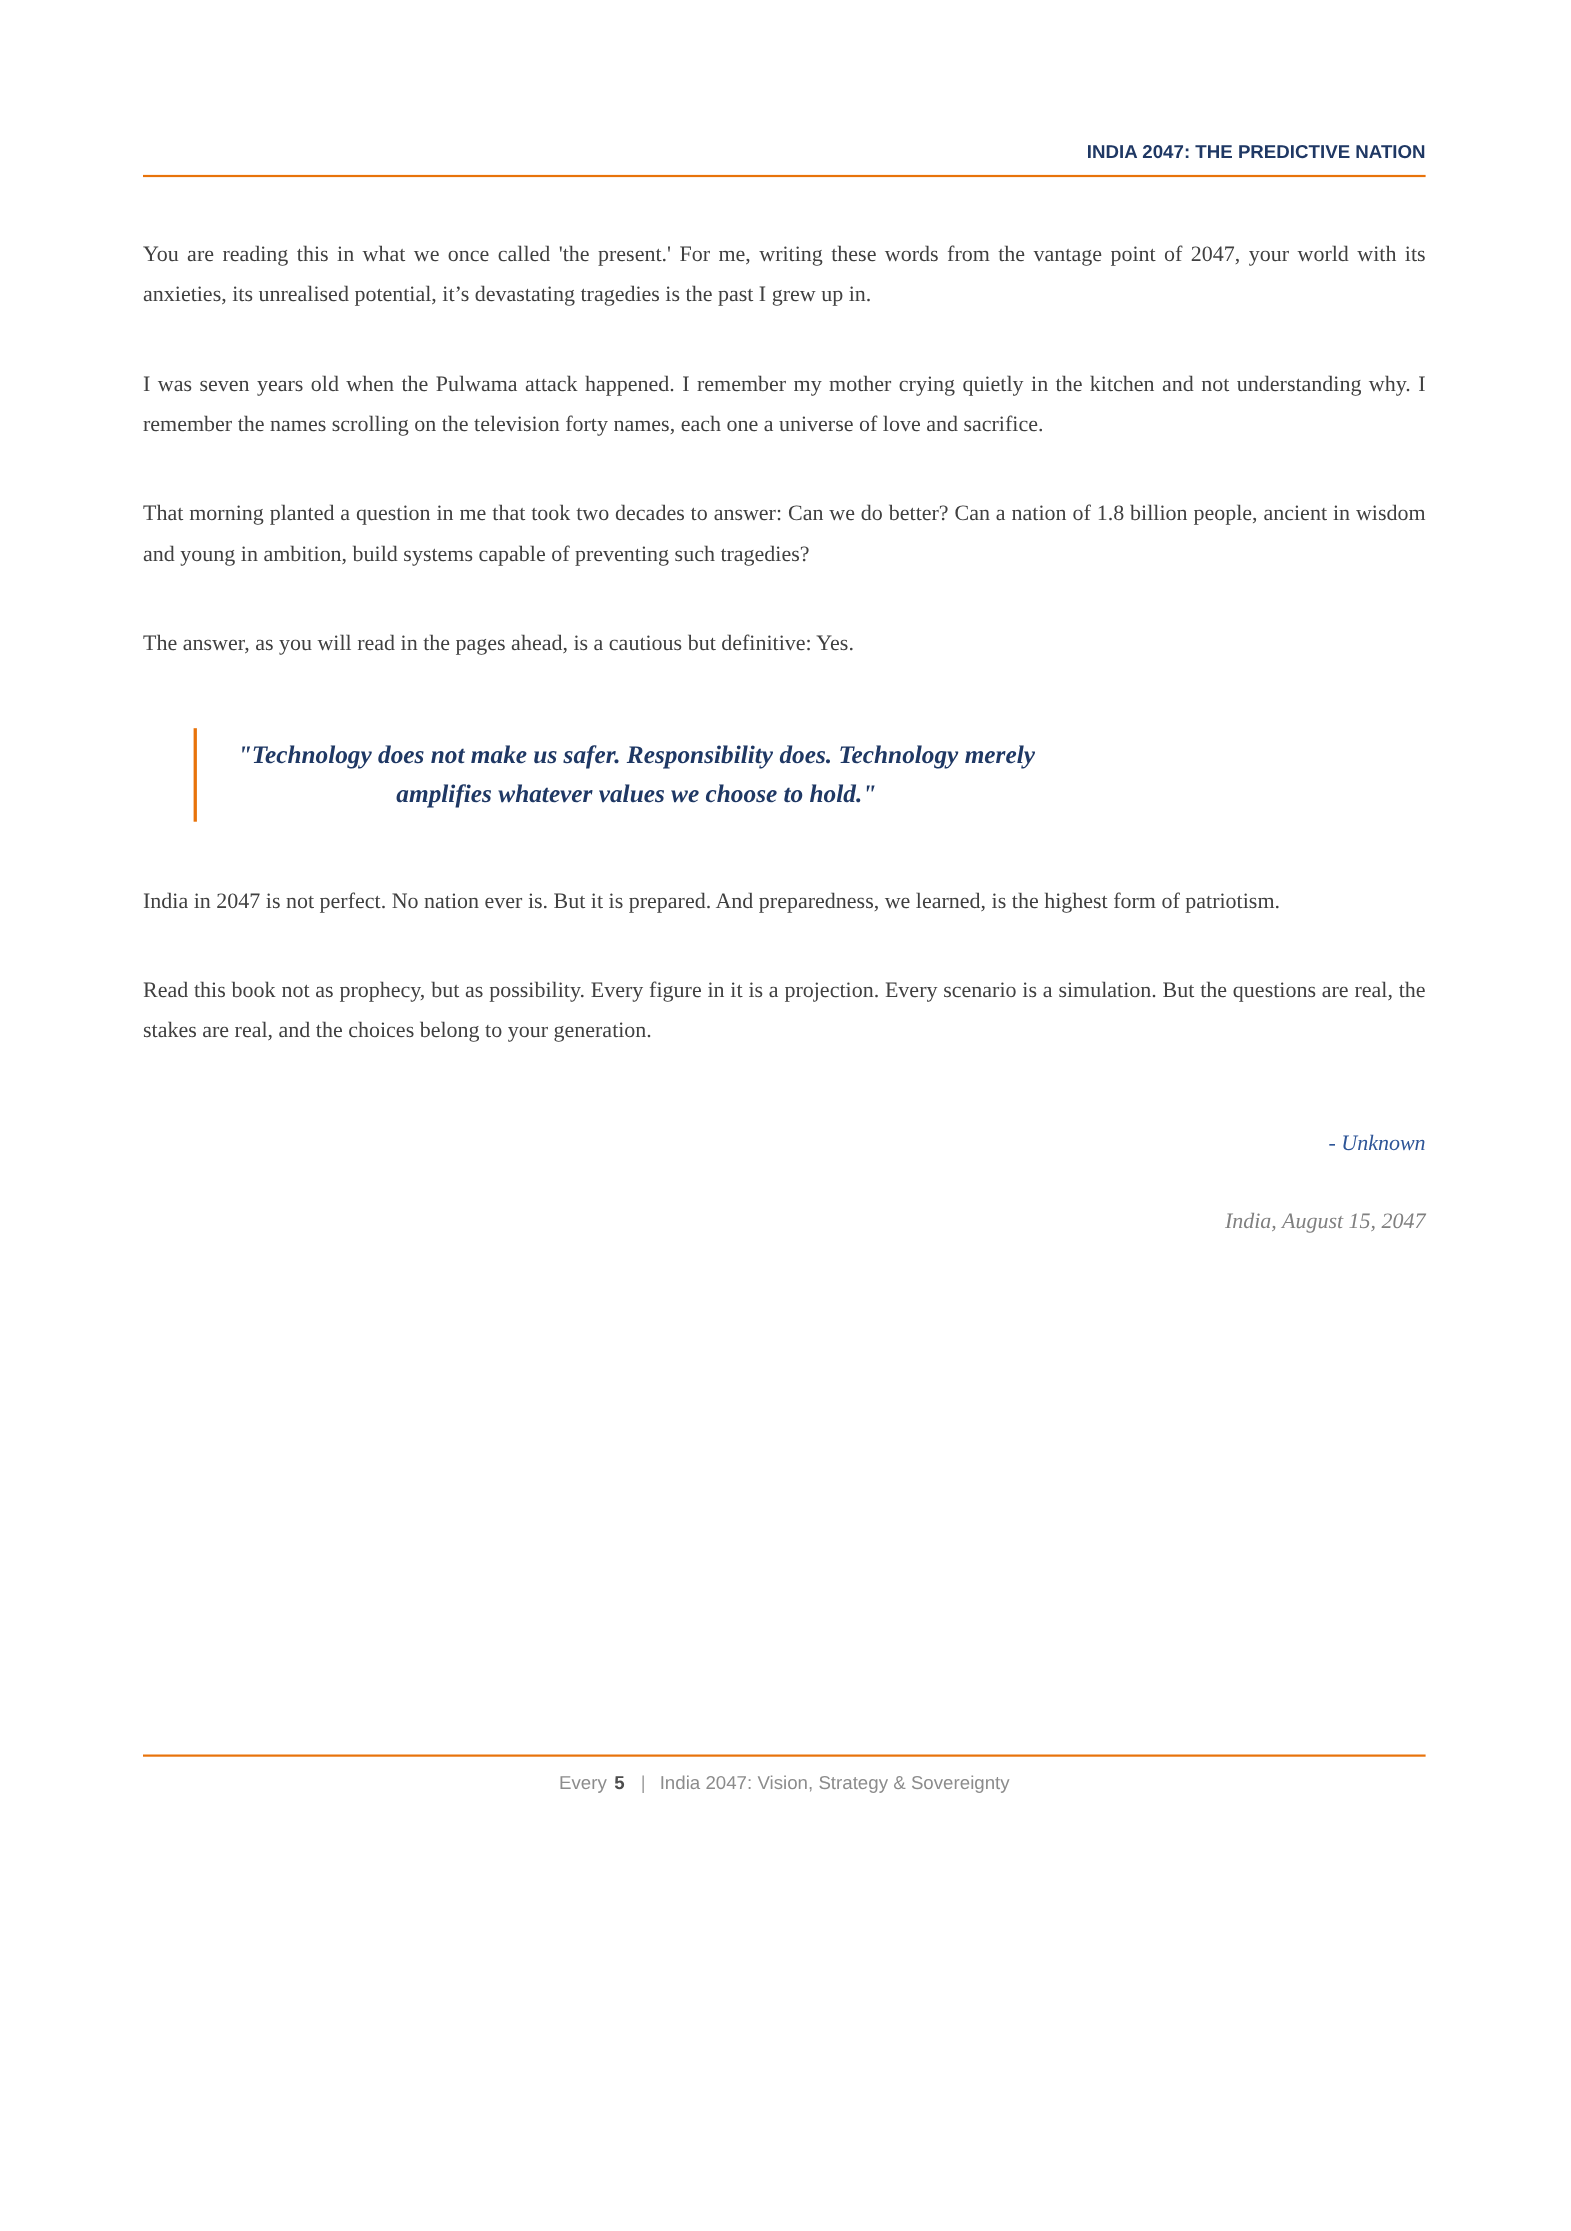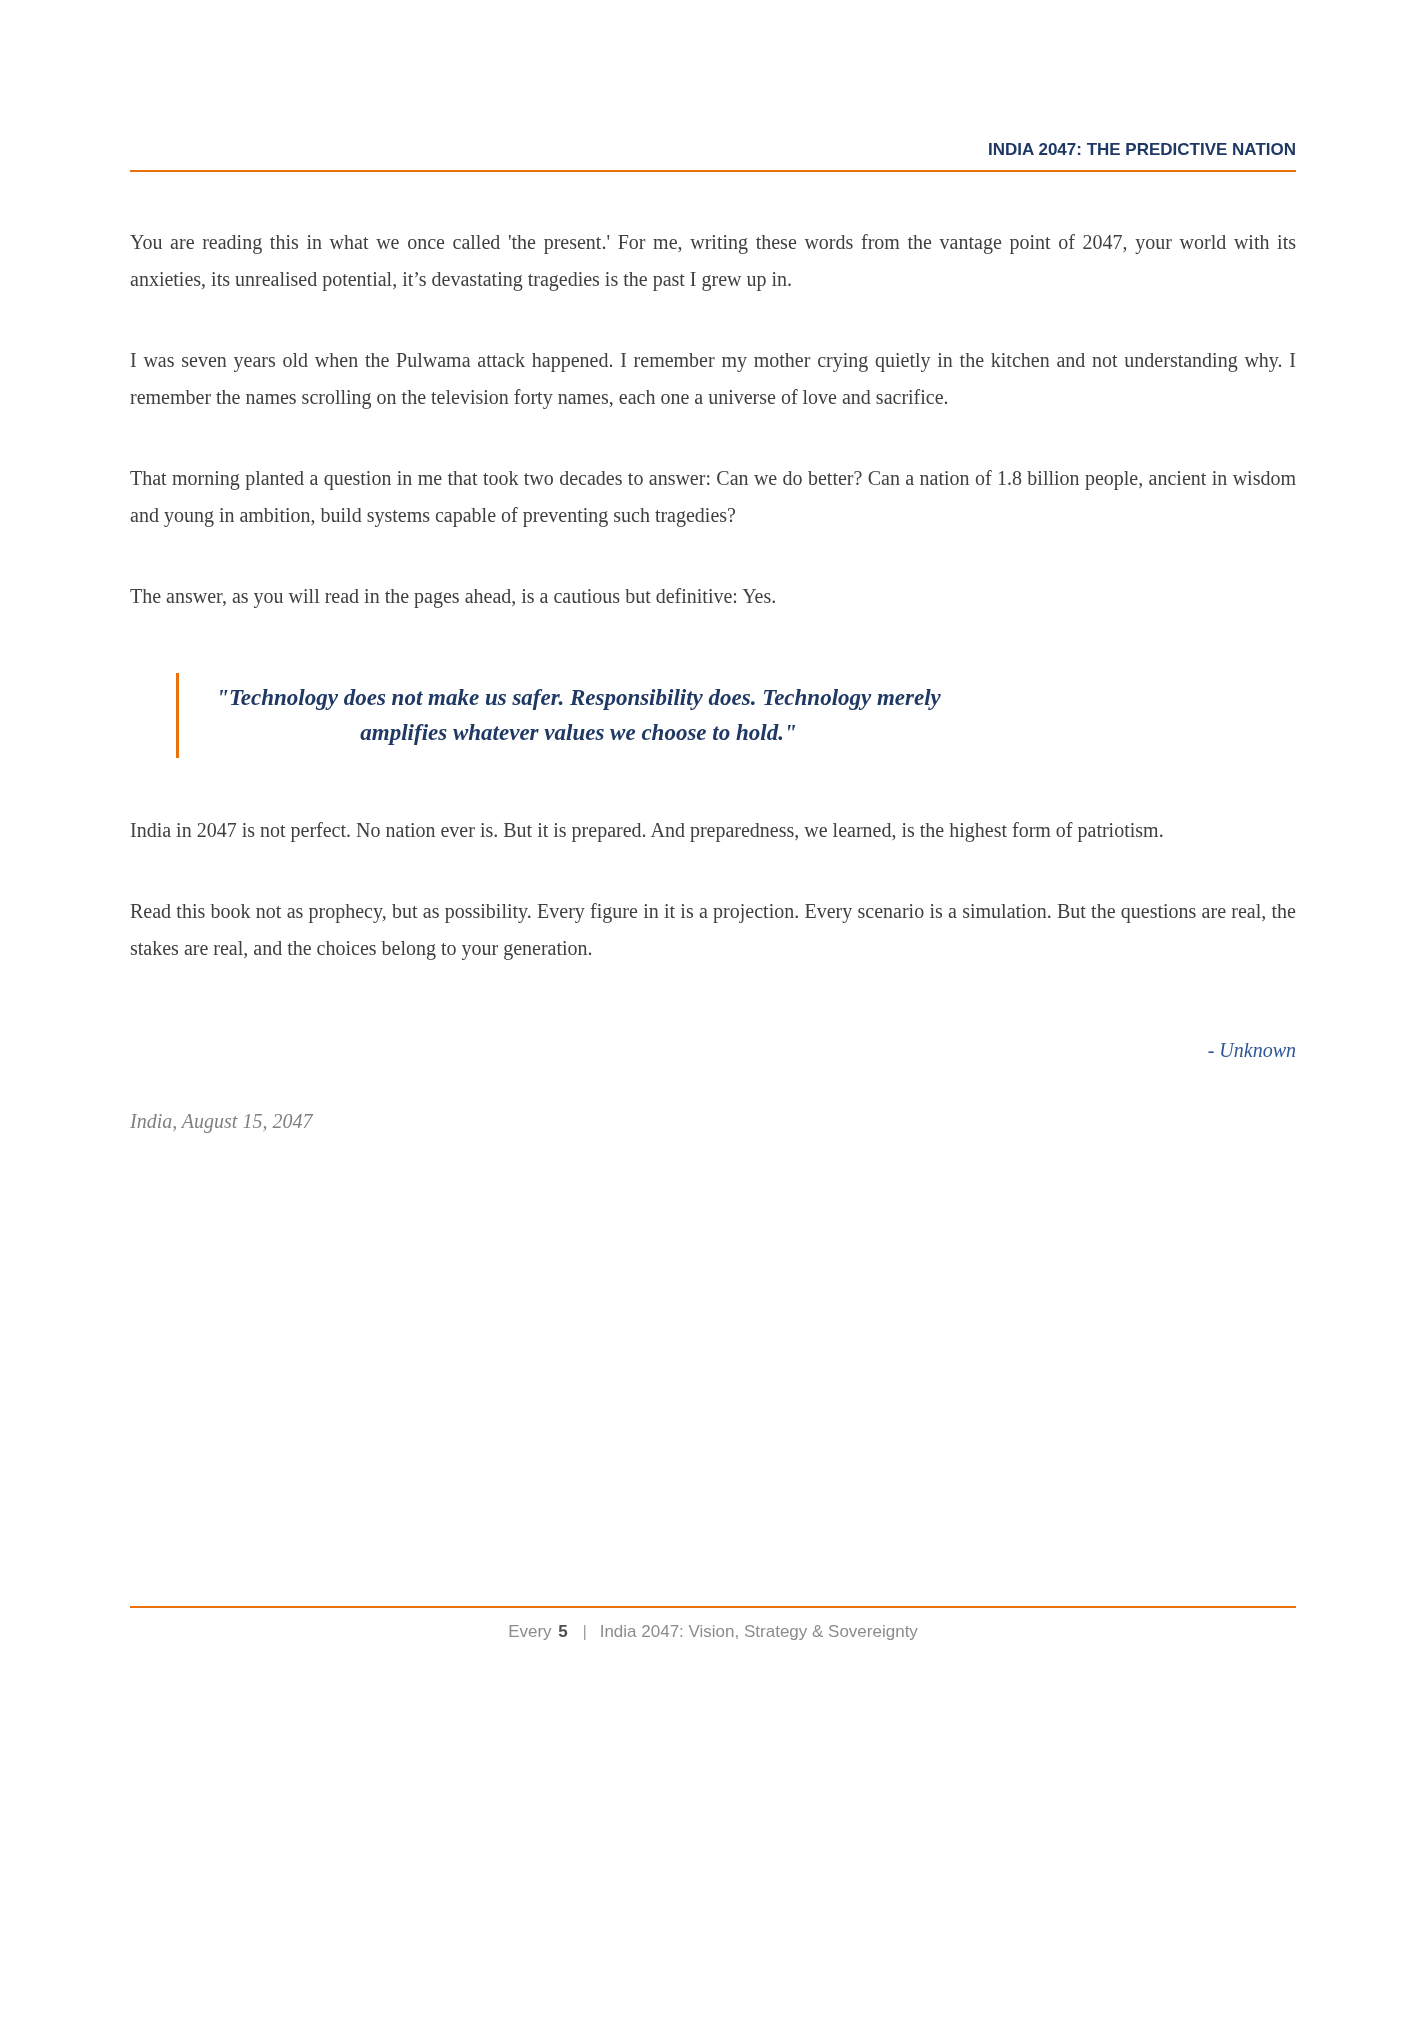--- a/index.html
+++ b/index.html
@@ -1,21 +1,21 @@
 <!DOCTYPE html>
 <html><head>
 <meta charset="utf-8">
 <style>
   * { margin: 0; padding: 0; box-sizing: border-box; }
   html, body { background: #ffffff; }
   .page {
     position: relative;
     width: 1428px;
     height: 1704px;
-    margin: 12px auto;
+    margin: 1px auto;
     background: #ffffff;
     font-family: "Liberation Serif", serif;
     overflow: hidden;
     border-radius: 30px;
   }
   .content {
     position: absolute;
     top: 0;
     left: 130px;
     right: 132px;
@@ -64,20 +64,21 @@
   }
   .attribution {
     margin-top: 72px;
     text-align: right;
     font-size: 20px;
     font-style: italic;
     color: #2e5597;
   }
   .dateline {
     margin-top: 48px;
+    text-align: right;
     font-size: 20px;
     font-style: italic;
     color: #808080;
   }
   .doc-footer {
     position: absolute;
     left: 130px;
     right: 132px;
     bottom: 74px;
     border-top: 2px solid #e8730a;

